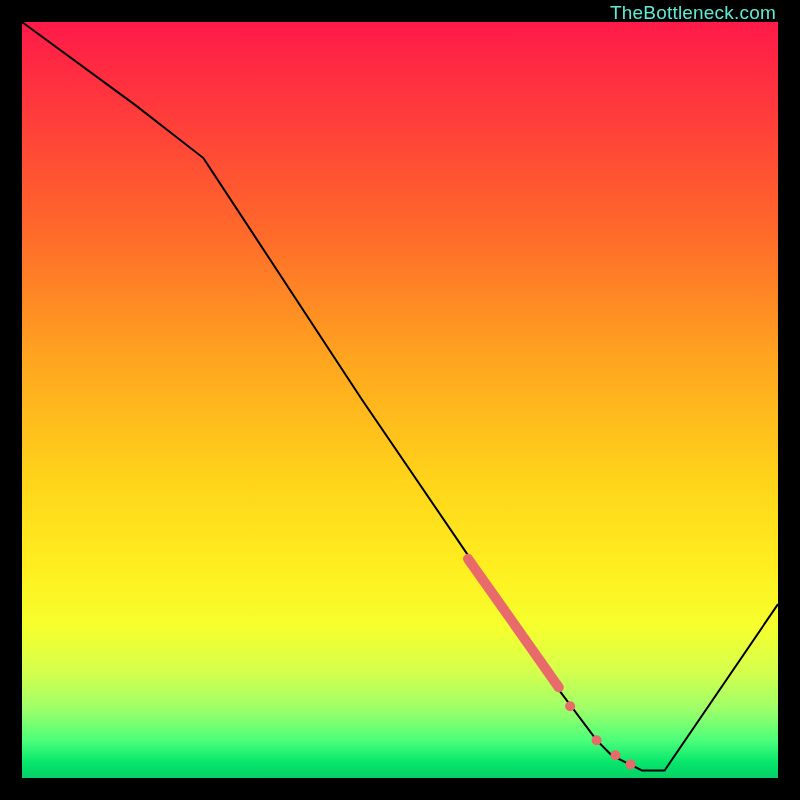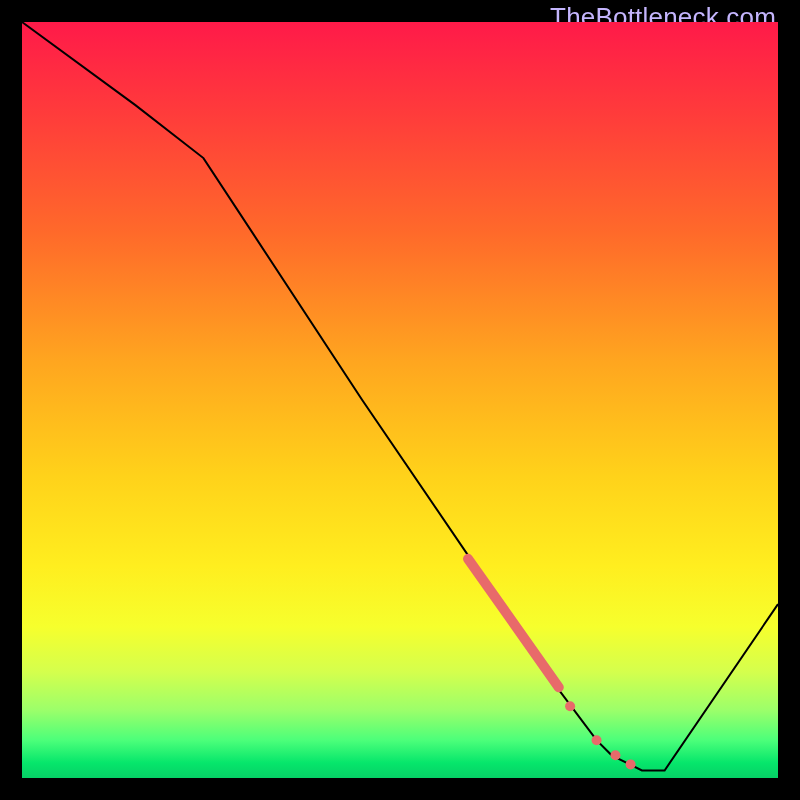--- a/index.html
+++ b/index.html
@@ -35,22 +35,22 @@
       #9cff6a 91%,
       #4cff7a 95%,
       #06e66b 98%,
       #06d066 100%
     );
   }
   .watermark {
     position: absolute;
     top: 2px;
     right: 24px;
-    color: #c4b5fd;
-    font-size: 26px;
+    color: #5eead4;
+    font-size: 19px;
     letter-spacing: 0.2px;
     user-select: none;
   }
   svg.curve {
     position: absolute;
     left: 0;
     top: 0;
     width: 756px;
     height: 756px;
     overflow: visible;

